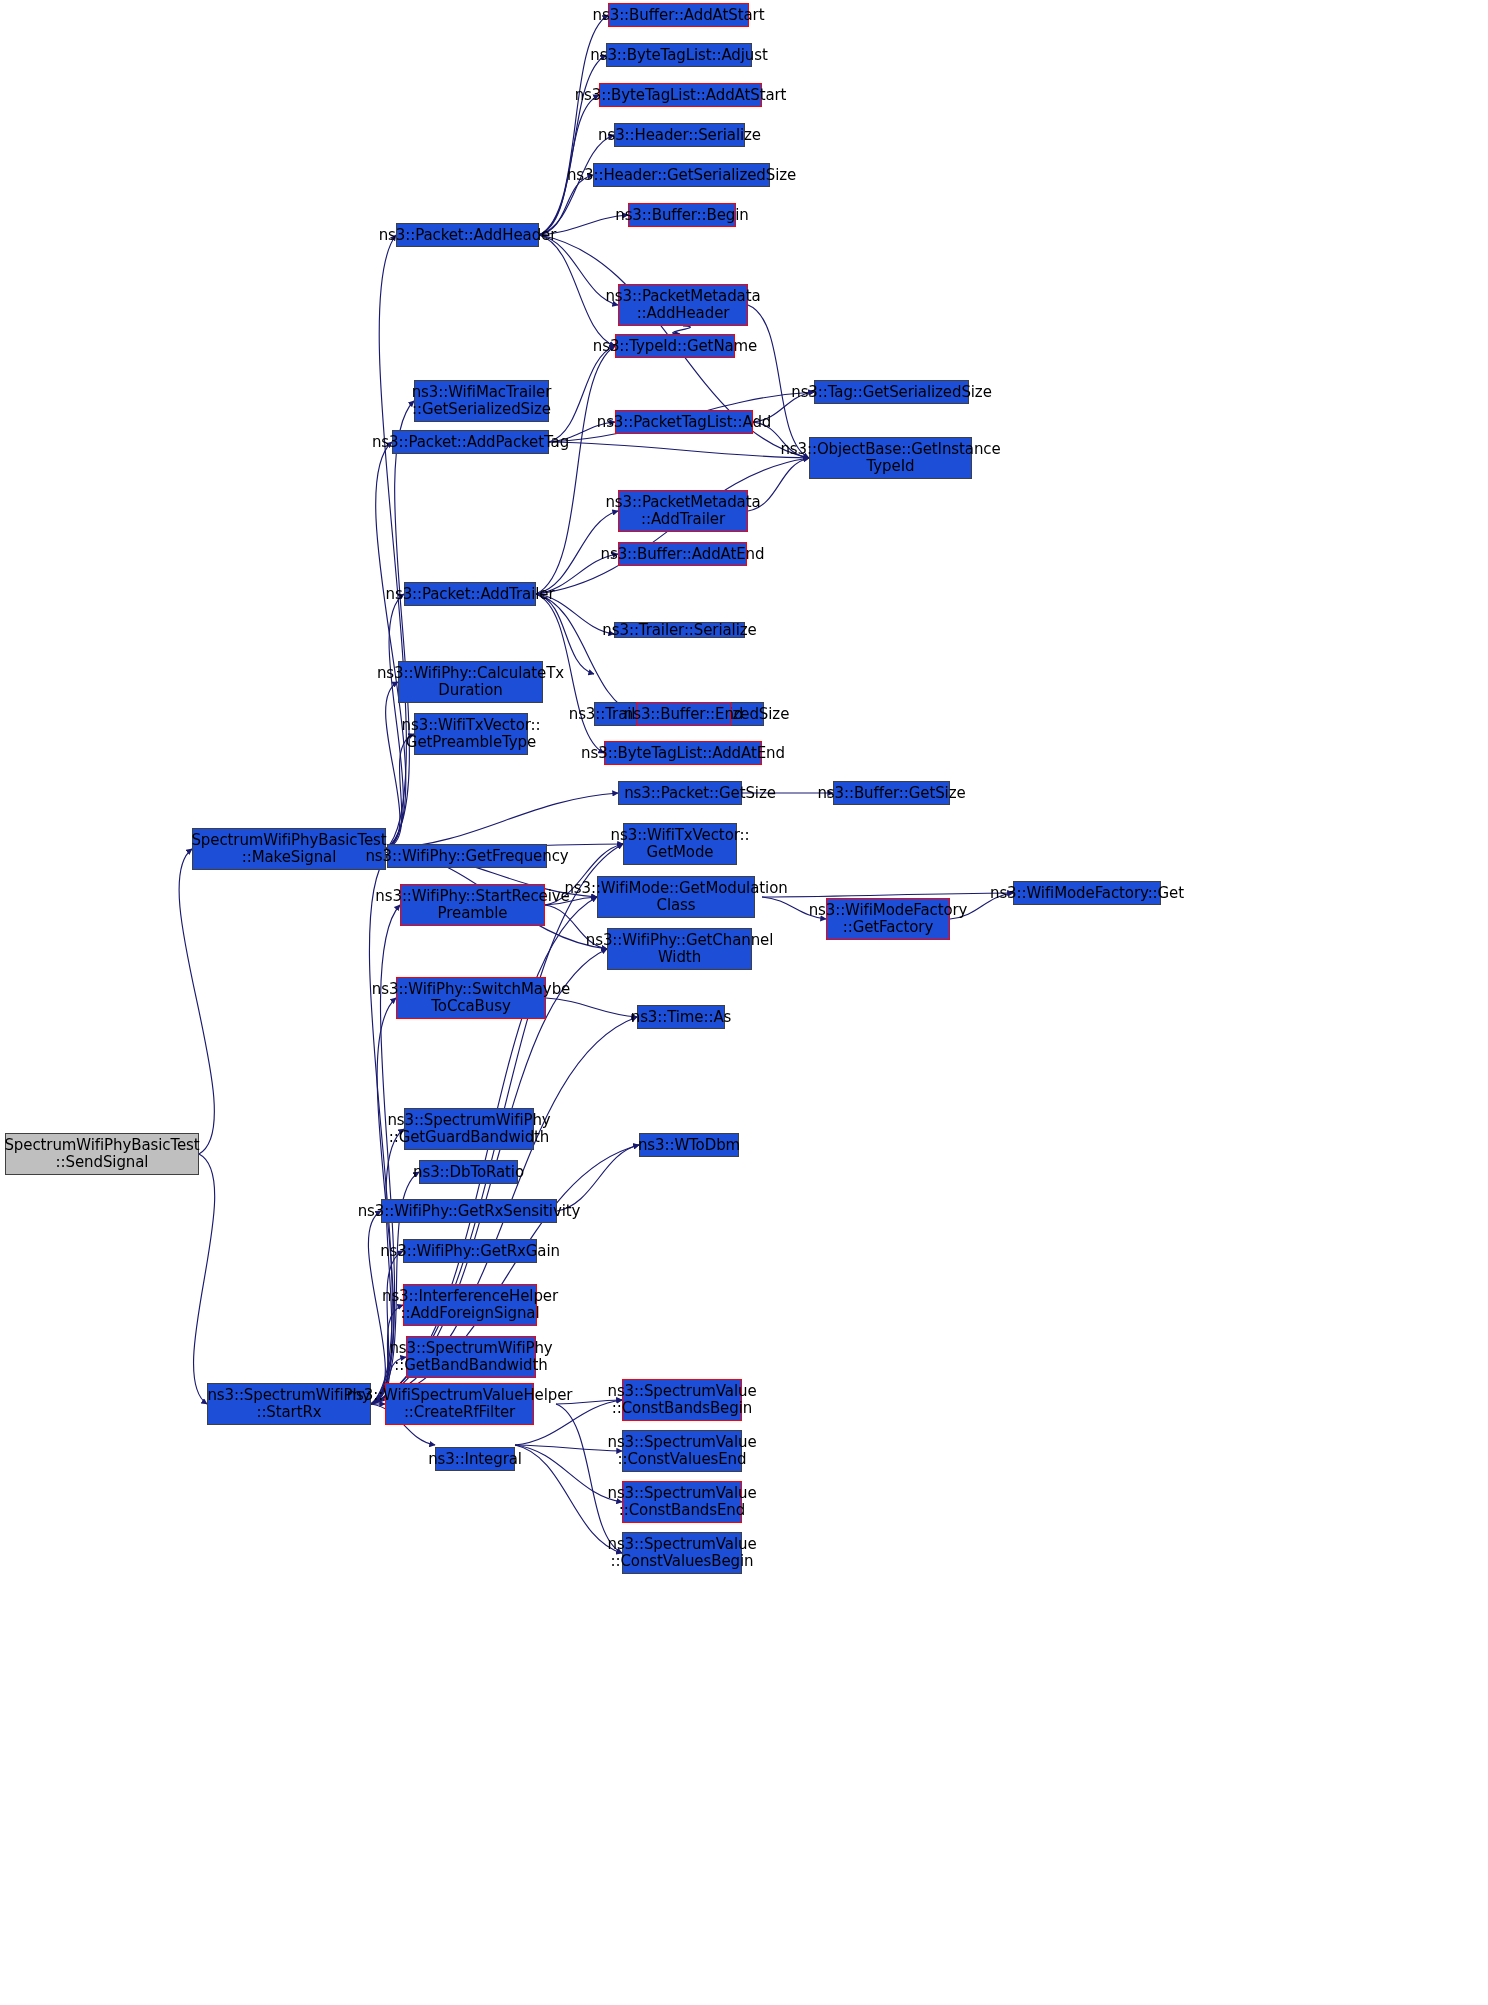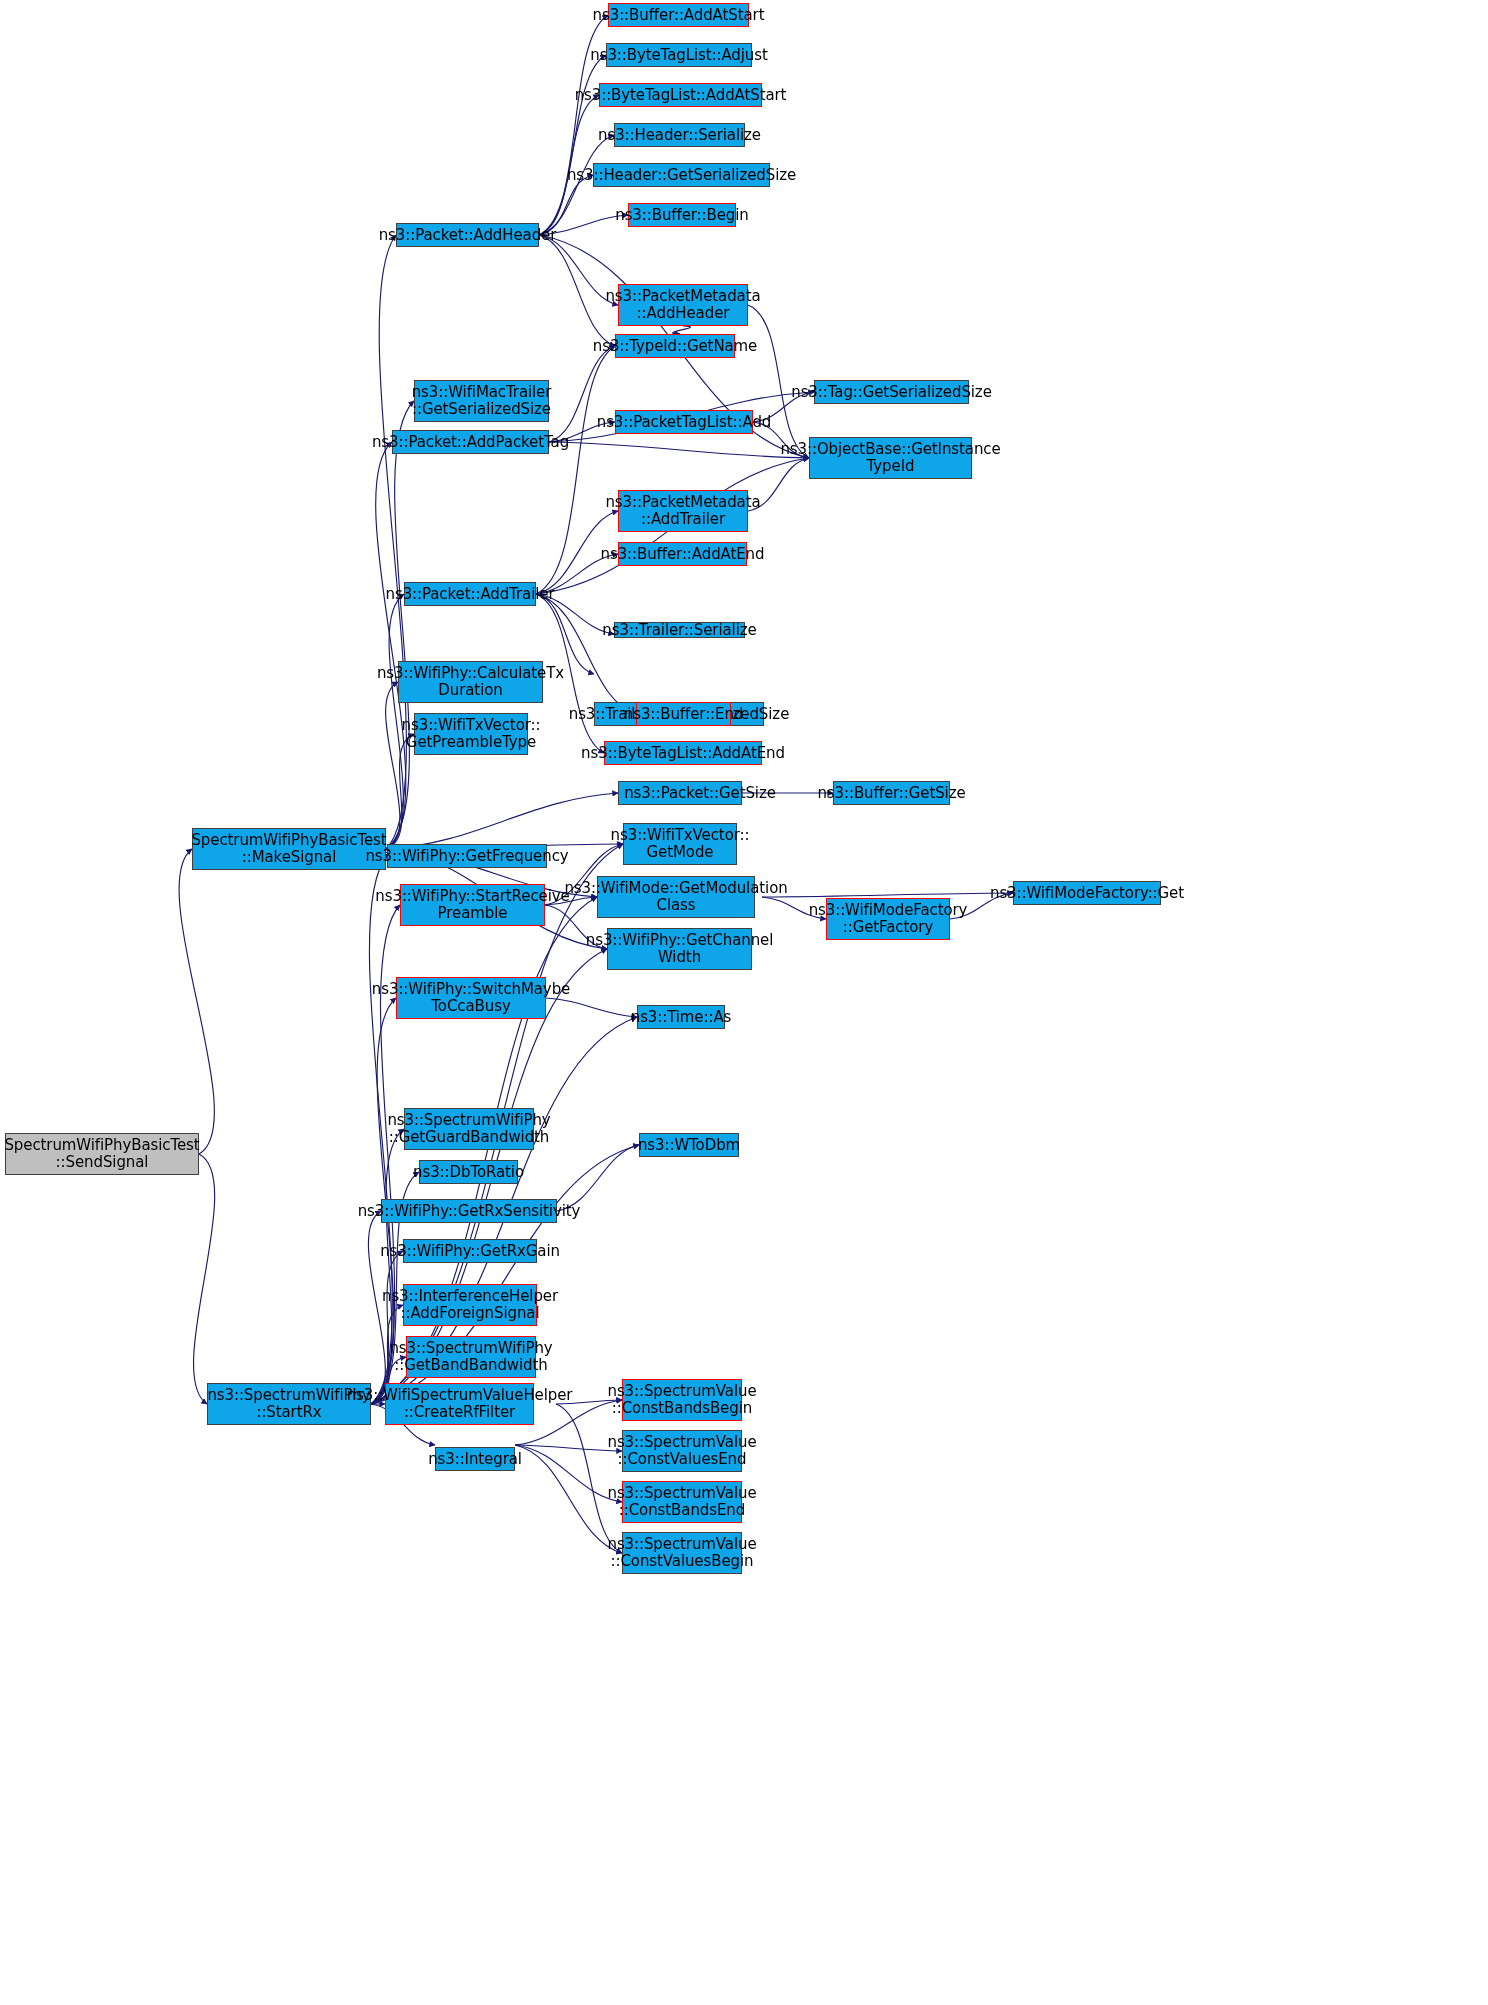--- a/index.html
+++ b/index.html
@@ -23,21 +23,21 @@
     height: 2005px;
     pointer-events: none;
   }
   .node {
     position: absolute;
     box-sizing: border-box;
     display: flex;
     align-items: center;
     justify-content: center;
     text-align: center;
-    background: #0ea5e9;
+    background: #1d4ed8;
     border: 1px solid #404040;
     color: #000000;
     font-size: 15px;
     line-height: 1.12;
     letter-spacing: -0.1px;
     white-space: pre-line;
     padding: 0 3px;
     z-index: 5;
   }
   .node.red {

